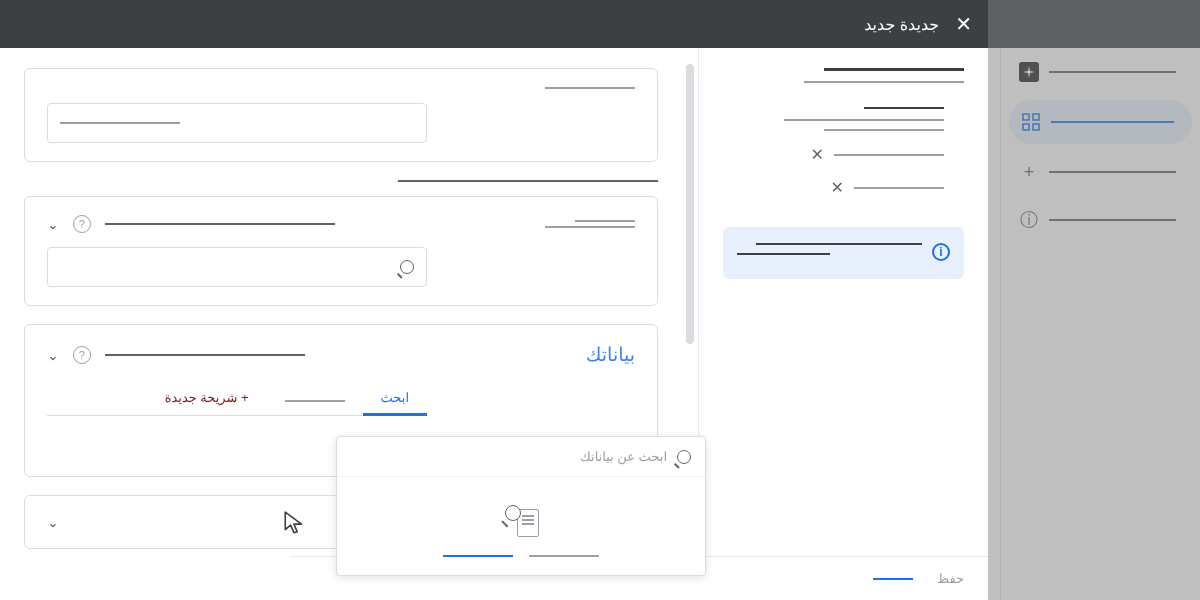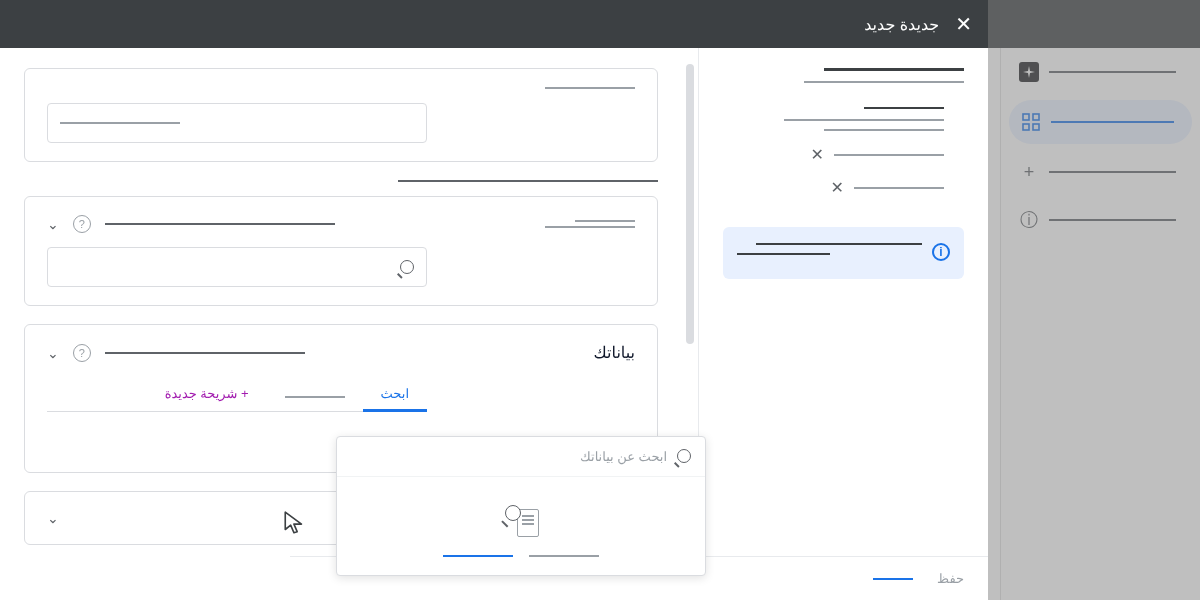--- a/index.html
+++ b/index.html
@@ -57,33 +57,33 @@
 .chevron { color: #5f6368; font-size: 14px; transform: rotate(180deg); }
 
 .input-box { border: 1px solid #dadce0; border-radius: 4px; height: 40px; margin-top: 14px; display: flex; align-items: center; padding: 0 12px; gap: 10px; }
 .input-ph-line { height: 2px; background: #9aa0a6; width: 120px; margin-right: auto; }
 .search-glyph { width: 14px; height: 14px; border: 1.5px solid #5f6368; border-radius: 50%; position: relative; }
 .search-glyph::after { content: ''; position: absolute; width: 6px; height: 1.5px; background: #5f6368; bottom: -3px; left: -4px; transform: rotate(45deg); }
 
 .inline-desc { height: 2px; background: #5f6368; width: 260px; margin: 8px 0 0 auto; }
 .section-gap { height: 14px; }
 
-.card-title-text { font-size: 16px; color: #0f172a; }
+.card-title-text { font-size: 19px; color: #3b82f6; }
 
 
 .tabs { display: flex; border-bottom: 1px solid #dadce0; margin-top: 14px; margin-right: 0; }
 .tab { padding: 10px 18px; font-size: 13px; color: #5f6368; cursor: pointer; position: relative; }
 .tab.active { color: #1a73e8; }
 .tab.active::after { content: ''; position: absolute; bottom: -1px; right: 0; left: 0; height: 3px; background: #1a73e8; }
 .tab-line { height: 2px; width: 60px; background: #9aa0a6; display: inline-block; }
-.tab.link { color: #a21caf; }
+.tab.link { color: #7f1d1d; }
 
 
 .dropdown { position: absolute; background: #fff; border: 1px solid #dadce0; border-radius: 4px; box-shadow: 0 2px 10px rgba(0,0,0,0.12); width: 370px; left: 336px; top: 436px; z-index: 5; direction: rtl; }
-.dd-search { display: flex; align-items: flex-start; gap: 10px; padding: 12px 14px; border-bottom: 1px solid #f1f3f4; }
+.dd-search { display: flex; align-items: flex-end; gap: 10px; padding: 12px 14px; border-bottom: 1px solid #f1f3f4; }
 .dd-placeholder { color: #9aa0a6; font-size: 13px; flex: 1; }
 .dd-body { padding: 28px 0 18px 0; display: flex; flex-direction: column; align-items: center; gap: 14px; }
 .dd-illus { position: relative; width: 36px; height: 36px; }
 .dd-doc { width: 22px; height: 28px; border: 1.5px solid #9aa0a6; border-radius: 2px; position: absolute; right: 0; top: 4px; }
 .dd-doc::before { content:''; position:absolute; top:5px; right:4px; left:4px; height:1.5px; background:#9aa0a6; box-shadow: 0 4px 0 #9aa0a6, 0 8px 0 #9aa0a6; }
 .dd-mag { width: 16px; height: 16px; border: 1.5px solid #5f6368; border-radius: 50%; position: absolute; left: 2px; top: 0; background:#fff; }
 .dd-mag::after { content:''; position:absolute; width:8px; height:1.5px; background:#5f6368; bottom:-4px; left:-5px; transform:rotate(45deg); }
 .dd-lines { display: flex; gap: 16px; }
 .dd-line { height: 2px; width: 70px; }
 .dd-line.blue { background: #1a73e8; }

